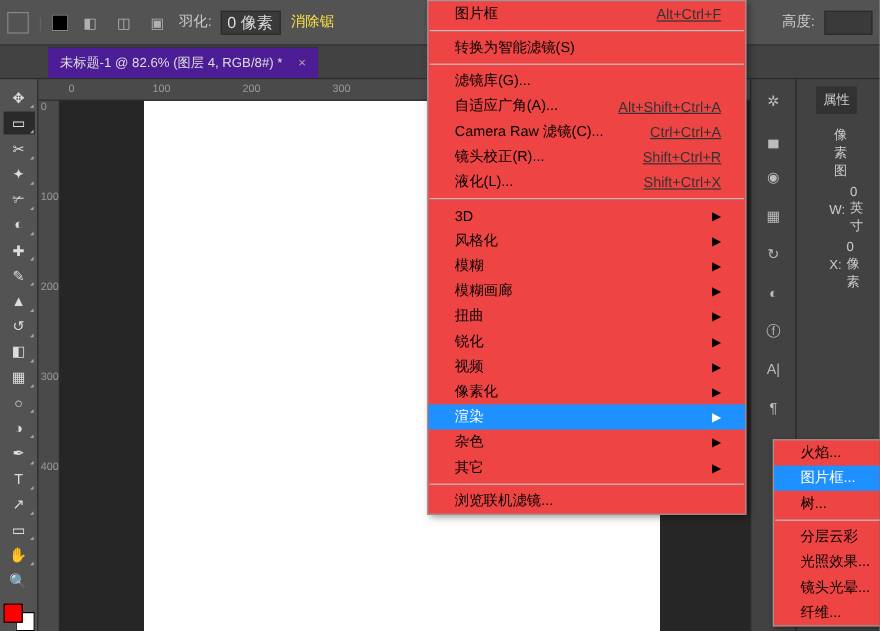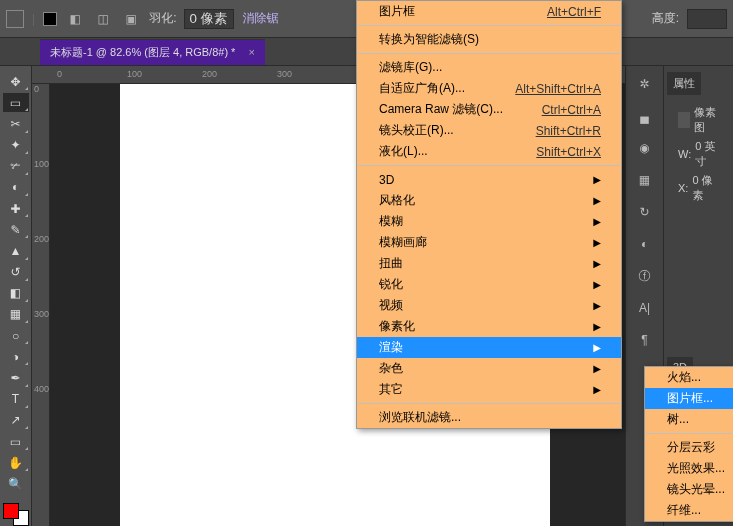--- a/index.html
+++ b/index.html
@@ -4,21 +4,21 @@
 <style>
 * { margin:0; padding:0; box-sizing:border-box; font-family:"Microsoft YaHei",sans-serif; }
 body { background:#323232; color:#c8c8c8; font-size:12px; width:733px; height:526px; overflow:hidden; position:relative; }
 
 
 .optbar { height:38px; background:#535353; display:flex; align-items:center; padding:0 6px; gap:8px; border-bottom:1px solid #2a2a2a; }
 .optbar .sw { width:18px; height:18px; border:1px solid #888; display:inline-block; }
 .optbar .ico { width:20px; height:20px; display:flex; align-items:center; justify-content:center; opacity:.8; }
 .optbar .inp { width:50px; height:20px; background:#3a3a3a; border:1px solid #2a2a2a; color:#ddd; padding:0 4px; }
 .optbar .lbl { color:#ccc; }
-.optbar .dim { color:#c4b5fd; }
+.optbar .dim { color:#fde047; }
 .optbar .spacer { flex:1; }
 
 
 .tabbar { height:28px; background:#424242; display:flex; align-items:end; padding-left:40px; border-bottom:1px solid #2a2a2a; }
 .tab { background:#4c1d95; padding:5px 10px; color:#ddd; font-size:11px; border-top:1px solid #323232; }
 .tab .x { margin-left:10px; color:#aaa; cursor:pointer; }
 
 
 .main { position:absolute; top:66px; left:0; right:0; bottom:0; display:flex; }
 .tools { width:32px; background:#535353; display:flex; flex-direction:column; align-items:center; padding-top:6px; gap:2px; border-right:1px solid #2a2a2a; }
@@ -35,27 +35,27 @@
 .ruler-v .mark { position:absolute; left:2px; writing-mode:horizontal-tb; }
 
 .canvaswrap { flex:1; display:flex; flex-direction:column; }
 .canvasrow { flex:1; display:flex; background:#262626; }
 .canvas { background:#262626; flex:1; position:relative; overflow:hidden; }
 .page { position:absolute; left:70px; top:0; width:430px; height:526px; background:#fff; }
 
 .rside { width:38px; background:#424242; display:flex; flex-direction:column; align-items:center; padding-top:6px; gap:8px; border-left:1px solid #2a2a2a; }
 .rside .i { width:24px; height:24px; color:#bbb; display:flex; align-items:center; justify-content:center; }
 
-.panels { width:70px; background:#424242; border-left:1px solid #2a2a2a; padding:6px 3px; color:#ccc; font-size:11px; overflow:hidden; }
+.panels { width:70px; background:#424242; border-left:1px solid #2a2a2a; padding:6px 16px; color:#ccc; font-size:11px; overflow:hidden; }
 .panels .ptab { background:#323232; padding:4px 6px; margin-bottom:6px; display:inline-block; }
 .panels .prow { display:flex; gap:4px; align-items:center; margin:4px 11px; }
 .panels .prow .pi { width:16px; height:16px; background:#555; }
 
 
-.menu { position:absolute; background:#fdba74; border:1px solid #999; box-shadow:2px 2px 6px rgba(0,0,0,.4); color:#000; font-size:12px; }
+.menu { position:absolute; background:#ef4444; border:1px solid #999; box-shadow:2px 2px 6px rgba(0,0,0,.4); color:#000; font-size:12px; }
 .menu .mi { display:flex; justify-content:space-between; align-items:center; padding:3px 20px 3px 22px; height:21px; white-space:nowrap; }
 .menu .mi.sel { background:#1e90ff; color:#fff; }
 .menu .mi .arr { font-size:10px; margin-left:20px; }
 .menu .mi .sc { color:#333; margin-left:30px;text-decoration:underline; }
 .menu .sep { height:1px; background:#c0c0c0; margin:3px 1px; }
 </style>
 </head>
 <body>
 
 <div class="optbar">

